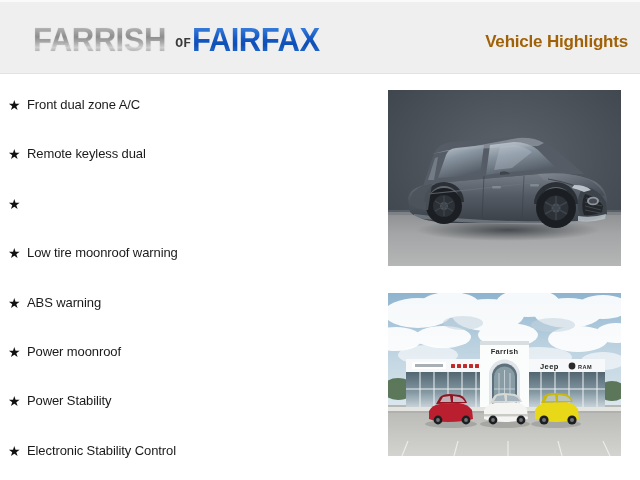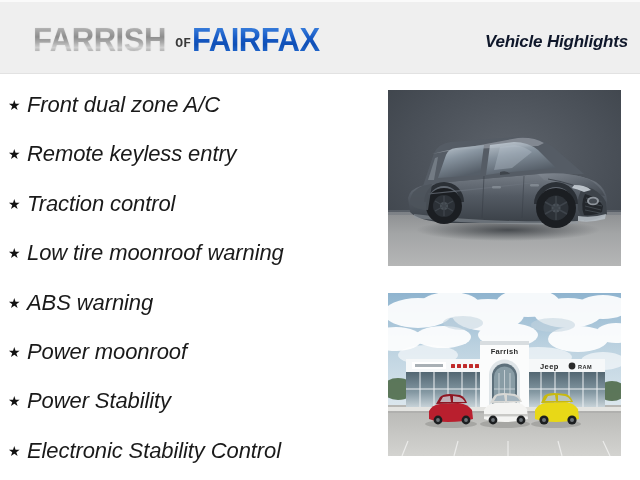--- a/index.html
+++ b/index.html
@@ -44,44 +44,42 @@
     color:#1a66cc;
     background:linear-gradient(180deg,#4d93e8 0%,#1558c4 45%,#0f4fb5 62%,#2f7ae0 100%);
     -webkit-background-clip:text; background-clip:text;
     -webkit-text-fill-color:transparent; color:transparent;
     transform:scaleX(0.94);
     transform-origin:left center;
   }
 
   #header-title {
     position:absolute; right:12px; top:30px;
-    font-size:17px; font-weight:bold; color:#0f172a;
+    font-size:17px; font-weight:bold; color:#a16207;
     letter-spacing:-0.2px;
-    font-style:italic;
   }
 
   
   #features {
     position:absolute; left:0; top:74px; width:370px; height:406px;
     list-style:none;
     padding-top:21px;
   }
   .feature-row {
     display:flex; align-items:flex-start;
     height:49.4px;
     padding-left:8px;
   }
   .feature-star {
     font-size:14px; line-height:20px; color:#111;
     width:19px; flex:none;
   }
   .feature-label {
-    font-size:22px; line-height:20px; color:#1a1a1a;
+    font-size:13px; line-height:20px; color:#1a1a1a;
     letter-spacing:-0.1px;
-    font-style:italic;
   }
 
   
   .photo {
     position:absolute; overflow:hidden;
     background:#ffffff;
   }
   #vehicle-photo { left:388px; top:90px; width:233px; height:176px; }
   #dealer-photo  { left:388px; top:293px; width:233px; height:163px; }
 
@@ -105,26 +103,25 @@
 
   <ul id="features">
 
     <li class="feature-row">
       <span class="feature-star">★</span>
       <span class="feature-label">Front dual zone A/C</span>
     </li>
 
     <li class="feature-row">
       <span class="feature-star">★</span>
-      <span class="feature-label">Remote keyless entry</span>
-    </li>
-
-    <li class="feature-row">
-      <span class="feature-star">★</span>
-      <span class="feature-label">Traction control</span>
+      <span class="feature-label">Remote keyless dual</span>
+    </li>
+
+    <li class="feature-row">
+      <span class="feature-star">★</span>
     </li>
 
     <li class="feature-row">
       <span class="feature-star">★</span>
       <span class="feature-label">Low tire moonroof warning</span>
     </li>
 
     <li class="feature-row">
       <span class="feature-star">★</span>
       <span class="feature-label">ABS warning</span>

